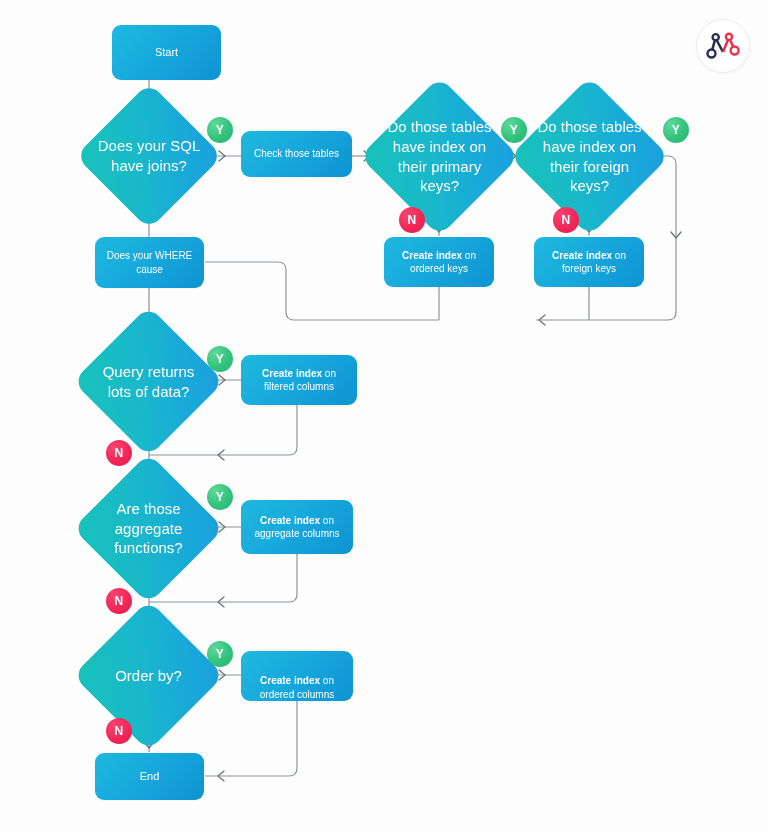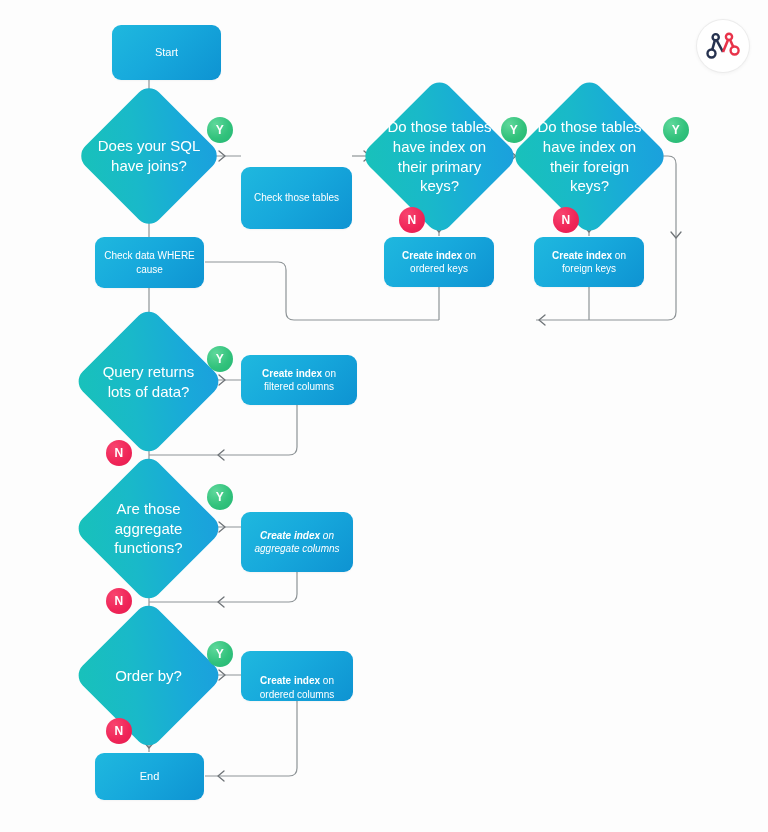--- a/index.html
+++ b/index.html
@@ -147,21 +147,21 @@
 
   <div class="node box t11" style="left:95px;top:25px;width:109px;height:55px;margin-left:17px;">
     <span class="txt">Start</span>
   </div>
 
   <div class="node diamond" style="left:97px;top:104px;width:104px;height:104px;">
     <div class="shape"></div>
     <div class="label t9">Does your SQL have joins?</div>
   </div>
 
-  <div class="node box t10" style="left:241px;top:131px;width:111px;height:62px;margin-top:36px;">
+  <div class="node box t10" style="left:241px;top:131px;width:111px;height:46px;">
     <span class="txt">Check those tables</span>
   </div>
 
   <div class="node diamond" style="left:383px;top:100px;width:113px;height:113px;">
     <div class="shape"></div>
     <div class="label t9">Do those tables have index on their primary keys?</div>
   </div>
 
   <div class="node diamond" style="left:533px;top:100px;width:113px;height:113px;">
     <div class="shape"></div>
@@ -170,38 +170,38 @@
 
   <div class="node box t10" style="left:384px;top:237px;width:110px;height:50px;">
     <span class="txt"><b>Create index</b><span> on ordered keys</span></span>
   </div>
 
   <div class="node box t10" style="left:534px;top:237px;width:110px;height:50px;">
     <span class="txt"><b>Create index</b><span> on foreign keys</span></span>
   </div>
 
   <div class="node box t10" style="left:95px;top:237px;width:109px;height:51px;">
-    <span class="txt">Check data WHERE cause</span>
+    <span class="txt">Does your WHERE cause</span>
   </div>
 
   <div class="node diamond" style="left:95px;top:328px;width:107px;height:107px;">
     <div class="shape"></div>
     <div class="label t9">Query returns lots of data?</div>
   </div>
 
   <div class="node box t10" style="left:241px;top:355px;width:116px;height:50px;">
     <span class="txt"><b>Create index</b><span> on filtered columns</span></span>
   </div>
 
   <div class="node diamond" style="left:95px;top:475px;width:107px;height:107px;">
     <div class="shape"></div>
     <div class="label t9">Are those aggregate functions?</div>
   </div>
 
-  <div class="node box t10" style="left:241px;top:512px;width:112px;height:60px;font-style:italic;">
+  <div class="node box t10" style="left:241px;top:500px;width:112px;height:54px;">
     <span class="txt"><b>Create index</b><span> on aggregate columns</span></span>
   </div>
 
   <div class="node diamond" style="left:95px;top:622px;width:107px;height:107px;">
     <div class="shape"></div>
     <div class="label t9">Order by?</div>
   </div>
 
   <div class="node box t10" style="left:241px;top:651px;width:112px;height:50px;align-items:flex-end;">
     <span class="txt"><b>Create index</b><span> on ordered columns</span></span>

